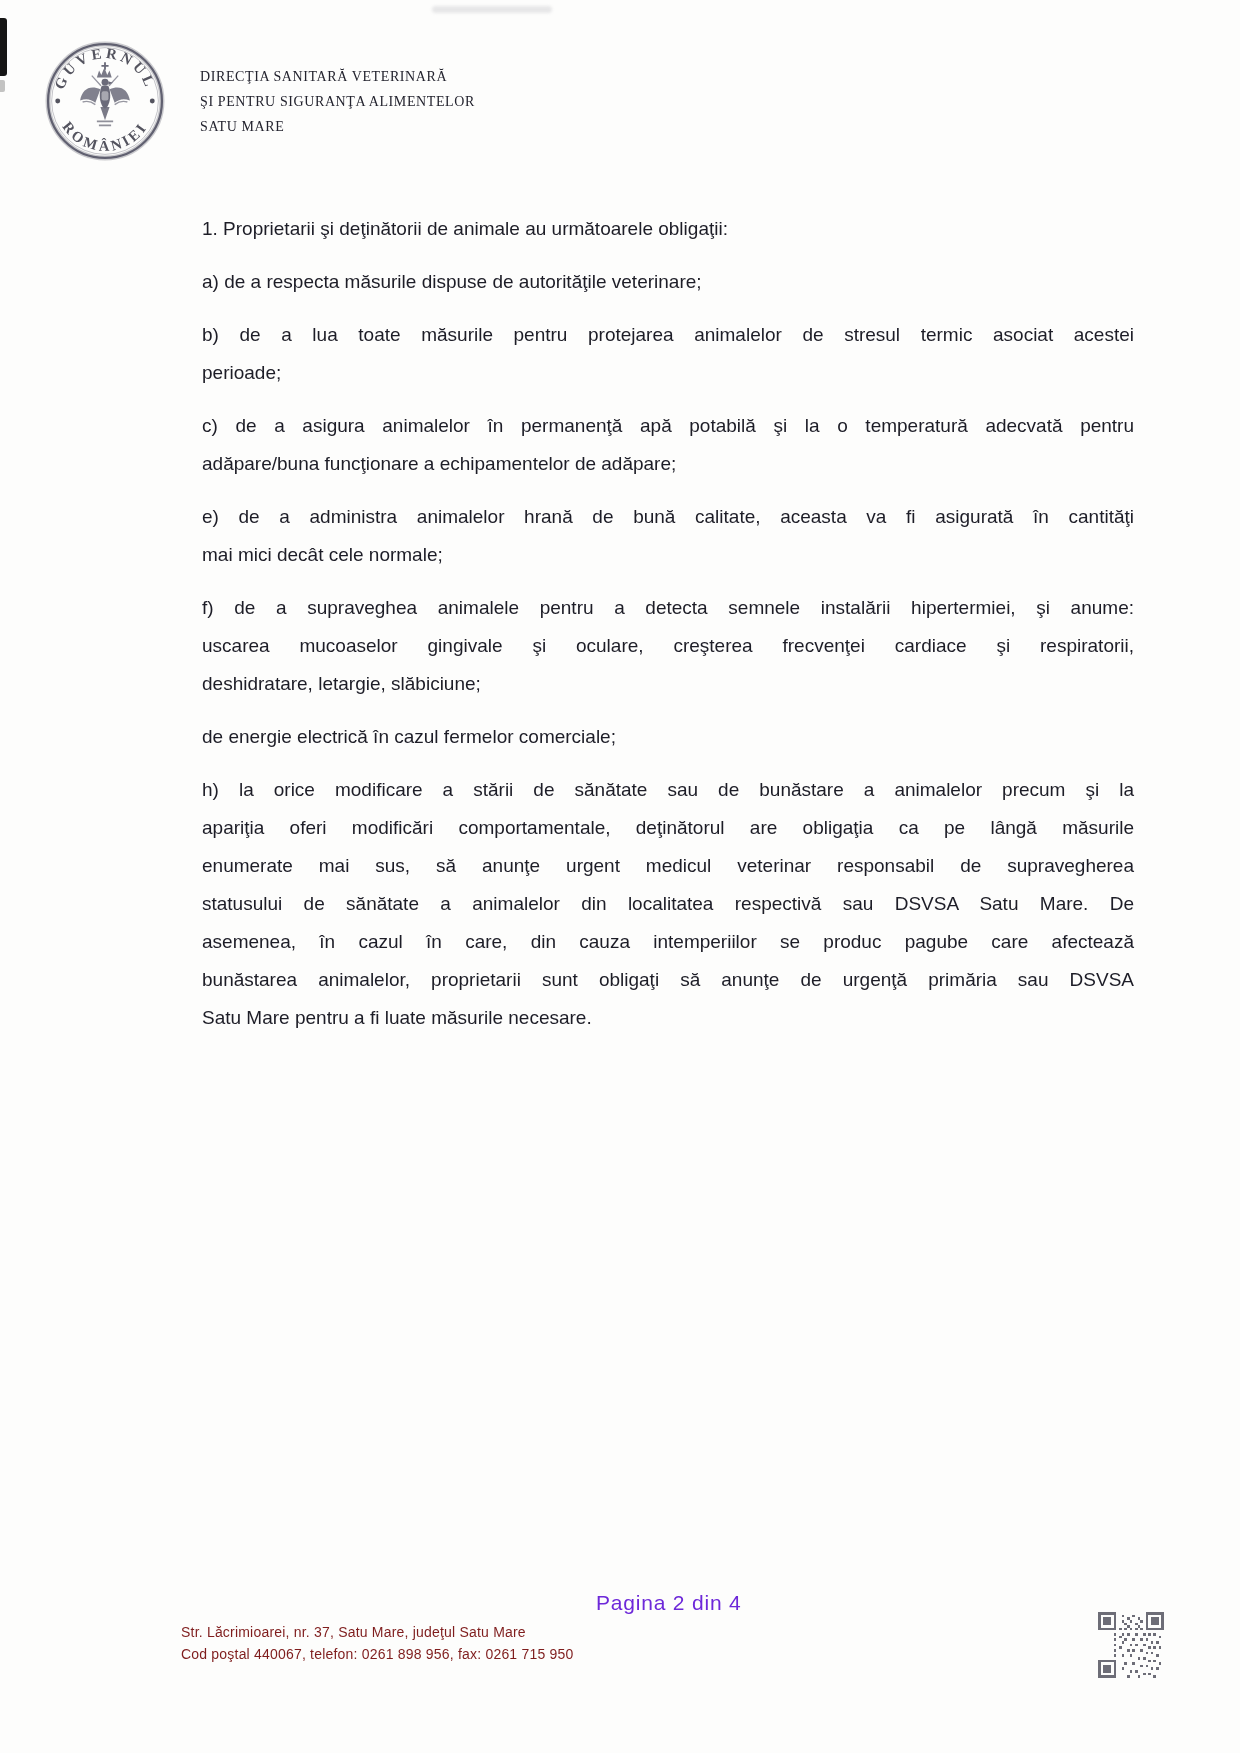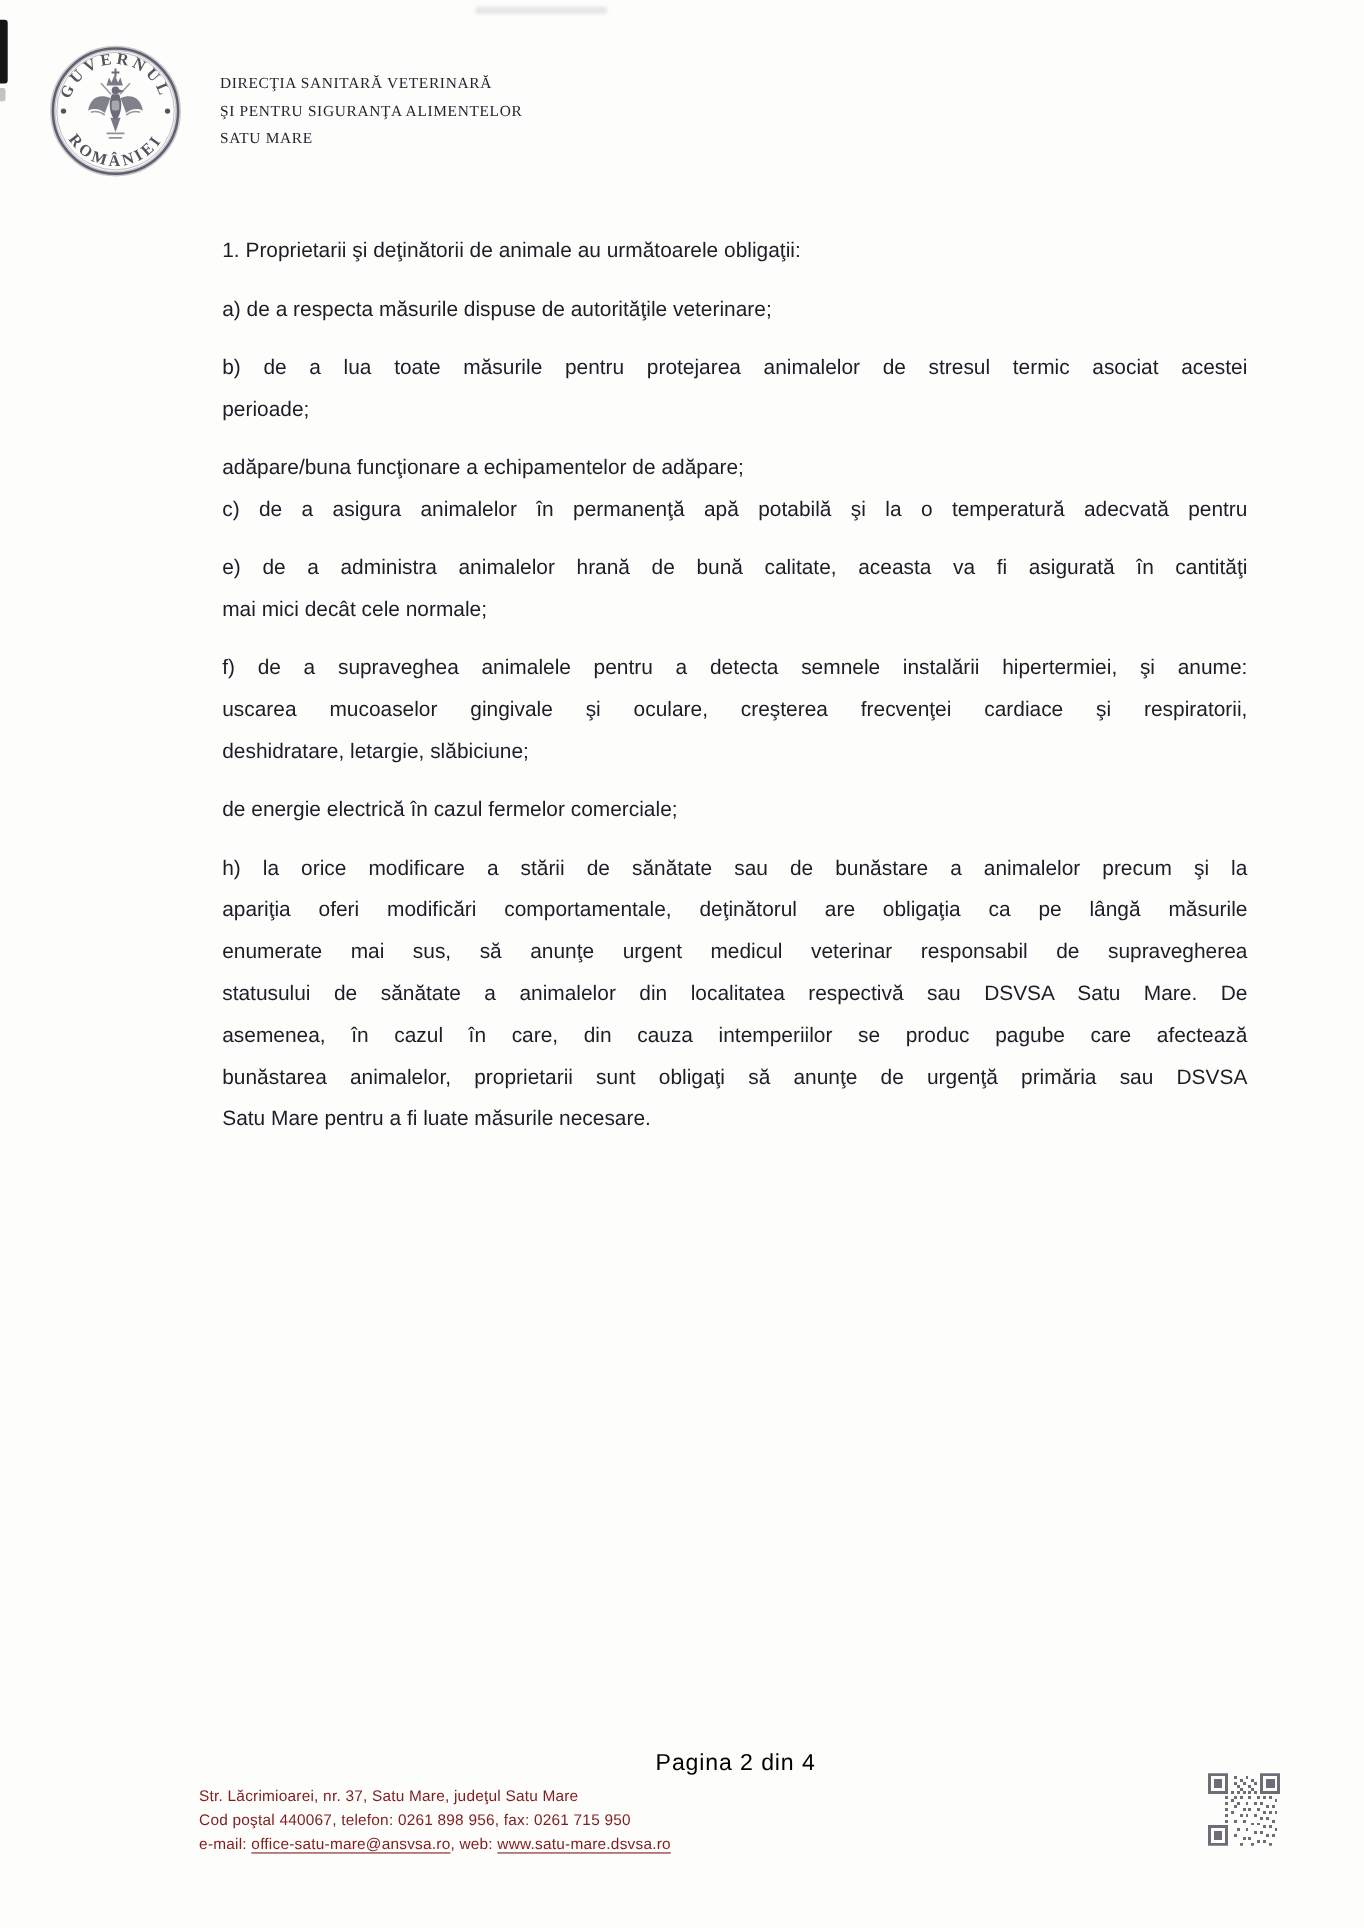--- a/index.html
+++ b/index.html
@@ -42,21 +42,21 @@
     position:absolute;left:202px;top:210px;width:948px;
     font-size:19px;line-height:38px;
     color:#1d1d27;
   }
   .para{margin:0 16px 15px 0;}
   .line{text-align:justify;text-align-last:justify;}
   .line.last{text-align-last:left;}
   
   .page-indicator{
     position:absolute;left:596px;top:1591px;
-    font-size:21px;letter-spacing:.8px;color:#000000;
+    font-size:21px;letter-spacing:.8px;color:#6d28d9;
   }
   .footer-address{
     position:absolute;left:181px;top:1621px;
     font-size:14px;line-height:22px;color:#7f1d1d;
     letter-spacing:.2px;
   }
   .footer-address .lnk{
     text-decoration:underline;
     text-underline-offset:3px;
     text-decoration-thickness:1px;
@@ -119,22 +119,22 @@
         <div class="line last">1. Proprietarii şi deţinătorii de animale au următoarele obligaţii:</div>
       </div>
       <div class="para">
         <div class="line last">a) de a respecta măsurile dispuse de autorităţile veterinare;</div>
       </div>
       <div class="para">
         <div class="line">b) de a lua toate măsurile pentru protejarea animalelor de stresul termic asociat acestei</div>
         <div class="line last">perioade;</div>
       </div>
       <div class="para">
+        <div class="line">c) de a asigura animalelor în permanenţă apă potabilă şi la o temperatură adecvată pentru</div>
         <div class="line last">adăpare/buna funcţionare a echipamentelor de adăpare;</div>
-        <div class="line">c) de a asigura animalelor în permanenţă apă potabilă şi la o temperatură adecvată pentru</div>
       </div>
       <div class="para">
         <div class="line">e) de a administra animalelor hrană de bună calitate, aceasta va fi asigurată în cantităţi</div>
         <div class="line last">mai mici decât cele normale;</div>
       </div>
       <div class="para">
         <div class="line">f) de a supraveghea animalele pentru a detecta semnele instalării hipertermiei, şi anume:</div>
         <div class="line">uscarea mucoaselor gingivale şi oculare, creşterea frecvenţei cardiace şi respiratorii,</div>
         <div class="line last">deshidratare, letargie, slăbiciune;</div>
       </div>
@@ -150,21 +150,20 @@
         <div class="line">bunăstarea animalelor, proprietarii sunt obligaţi să anunţe de urgenţă primăria sau DSVSA</div>
         <div class="line last">Satu Mare pentru a fi luate măsurile necesare.</div>
       </div>
     </div>
 
   <div class="page-indicator">Pagina 2 din 4</div>
 
   <div class="footer-address">
     <div>Str. Lăcrimioarei, nr. 37, Satu Mare, judeţul Satu Mare</div>
     <div>Cod poştal 440067, telefon: 0261 898 956, fax: 0261 715 950</div>
-    <div><span>e-mail: </span><span class="lnk">office-satu-mare@ansvsa.ro</span><span>, web: </span><span class="lnk">www.satu-mare.dsvsa.ro</span></div>
   </div>
 
   <svg class="qr" viewBox="0 0 25 25" shape-rendering="crispEdges" aria-hidden="true">
     <g fill="#4e4e5a">
       <rect x="0" y="0" width="7" height="7"></rect>
         <rect x="18" y="0" width="7" height="7"></rect>
         <rect x="0" y="18" width="7" height="7"></rect>
     </g>
     <g fill="#fdfdfc">
       <rect x="1" y="1" width="5" height="5"></rect>

